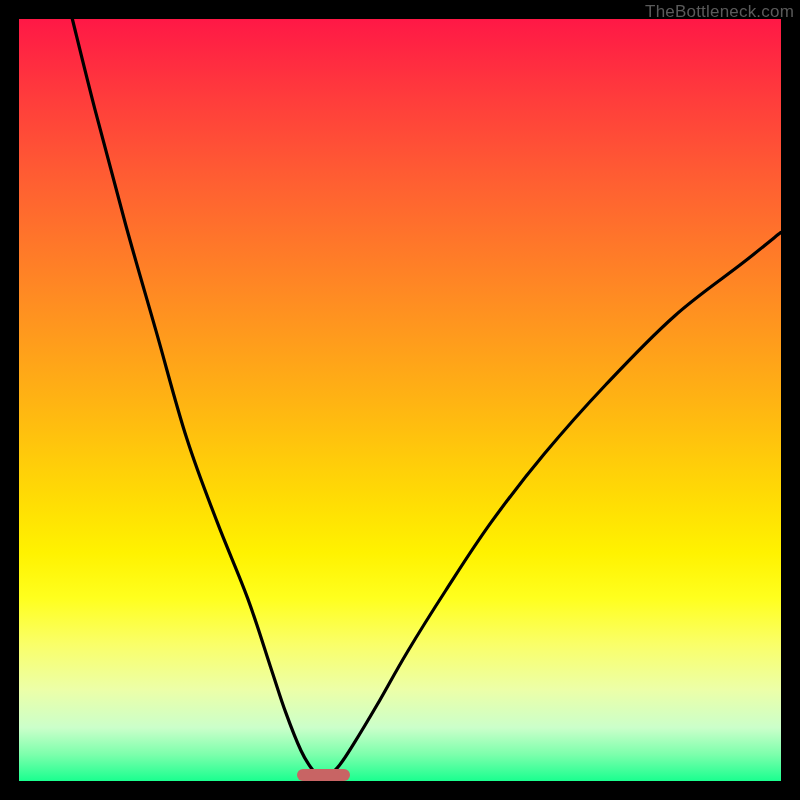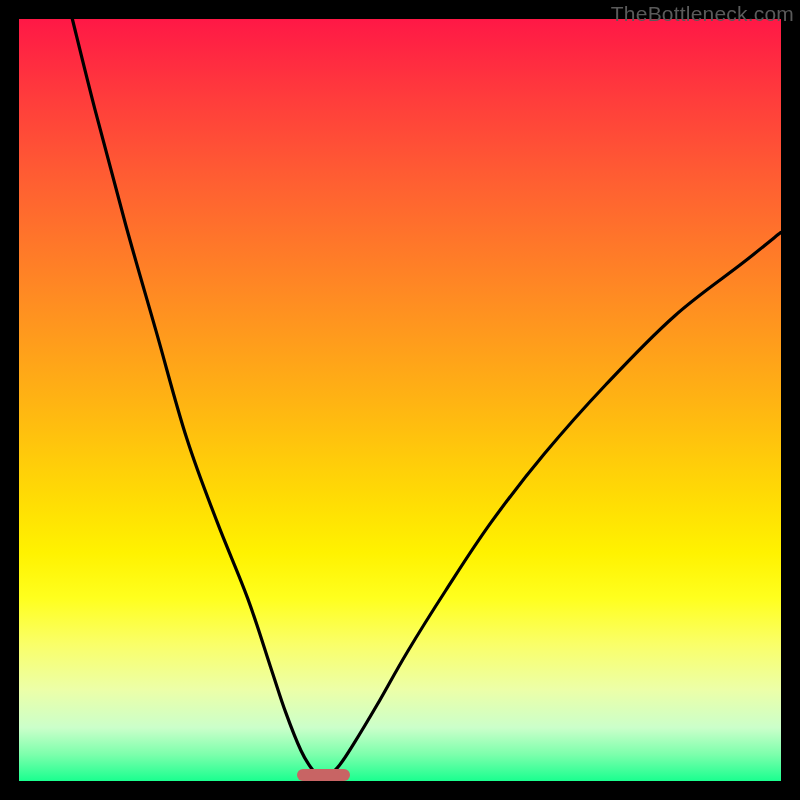--- a/index.html
+++ b/index.html
@@ -38,21 +38,21 @@
       #cbffca 93%,
       #7dffac 96.5%,
       #1aff8f 100%
     );
   }
   .watermark {
     position: absolute;
     top: 2px;
     right: 6px;
     color: #5a5a5a;
-    font-size: 21px;
+    font-size: 17px;
     font-weight: 500;
     letter-spacing: 0.2px;
     user-select: none;
   }
   svg.curves {
     position: absolute;
     left: 0;
     top: 0;
     width: 762px;
     height: 762px;

